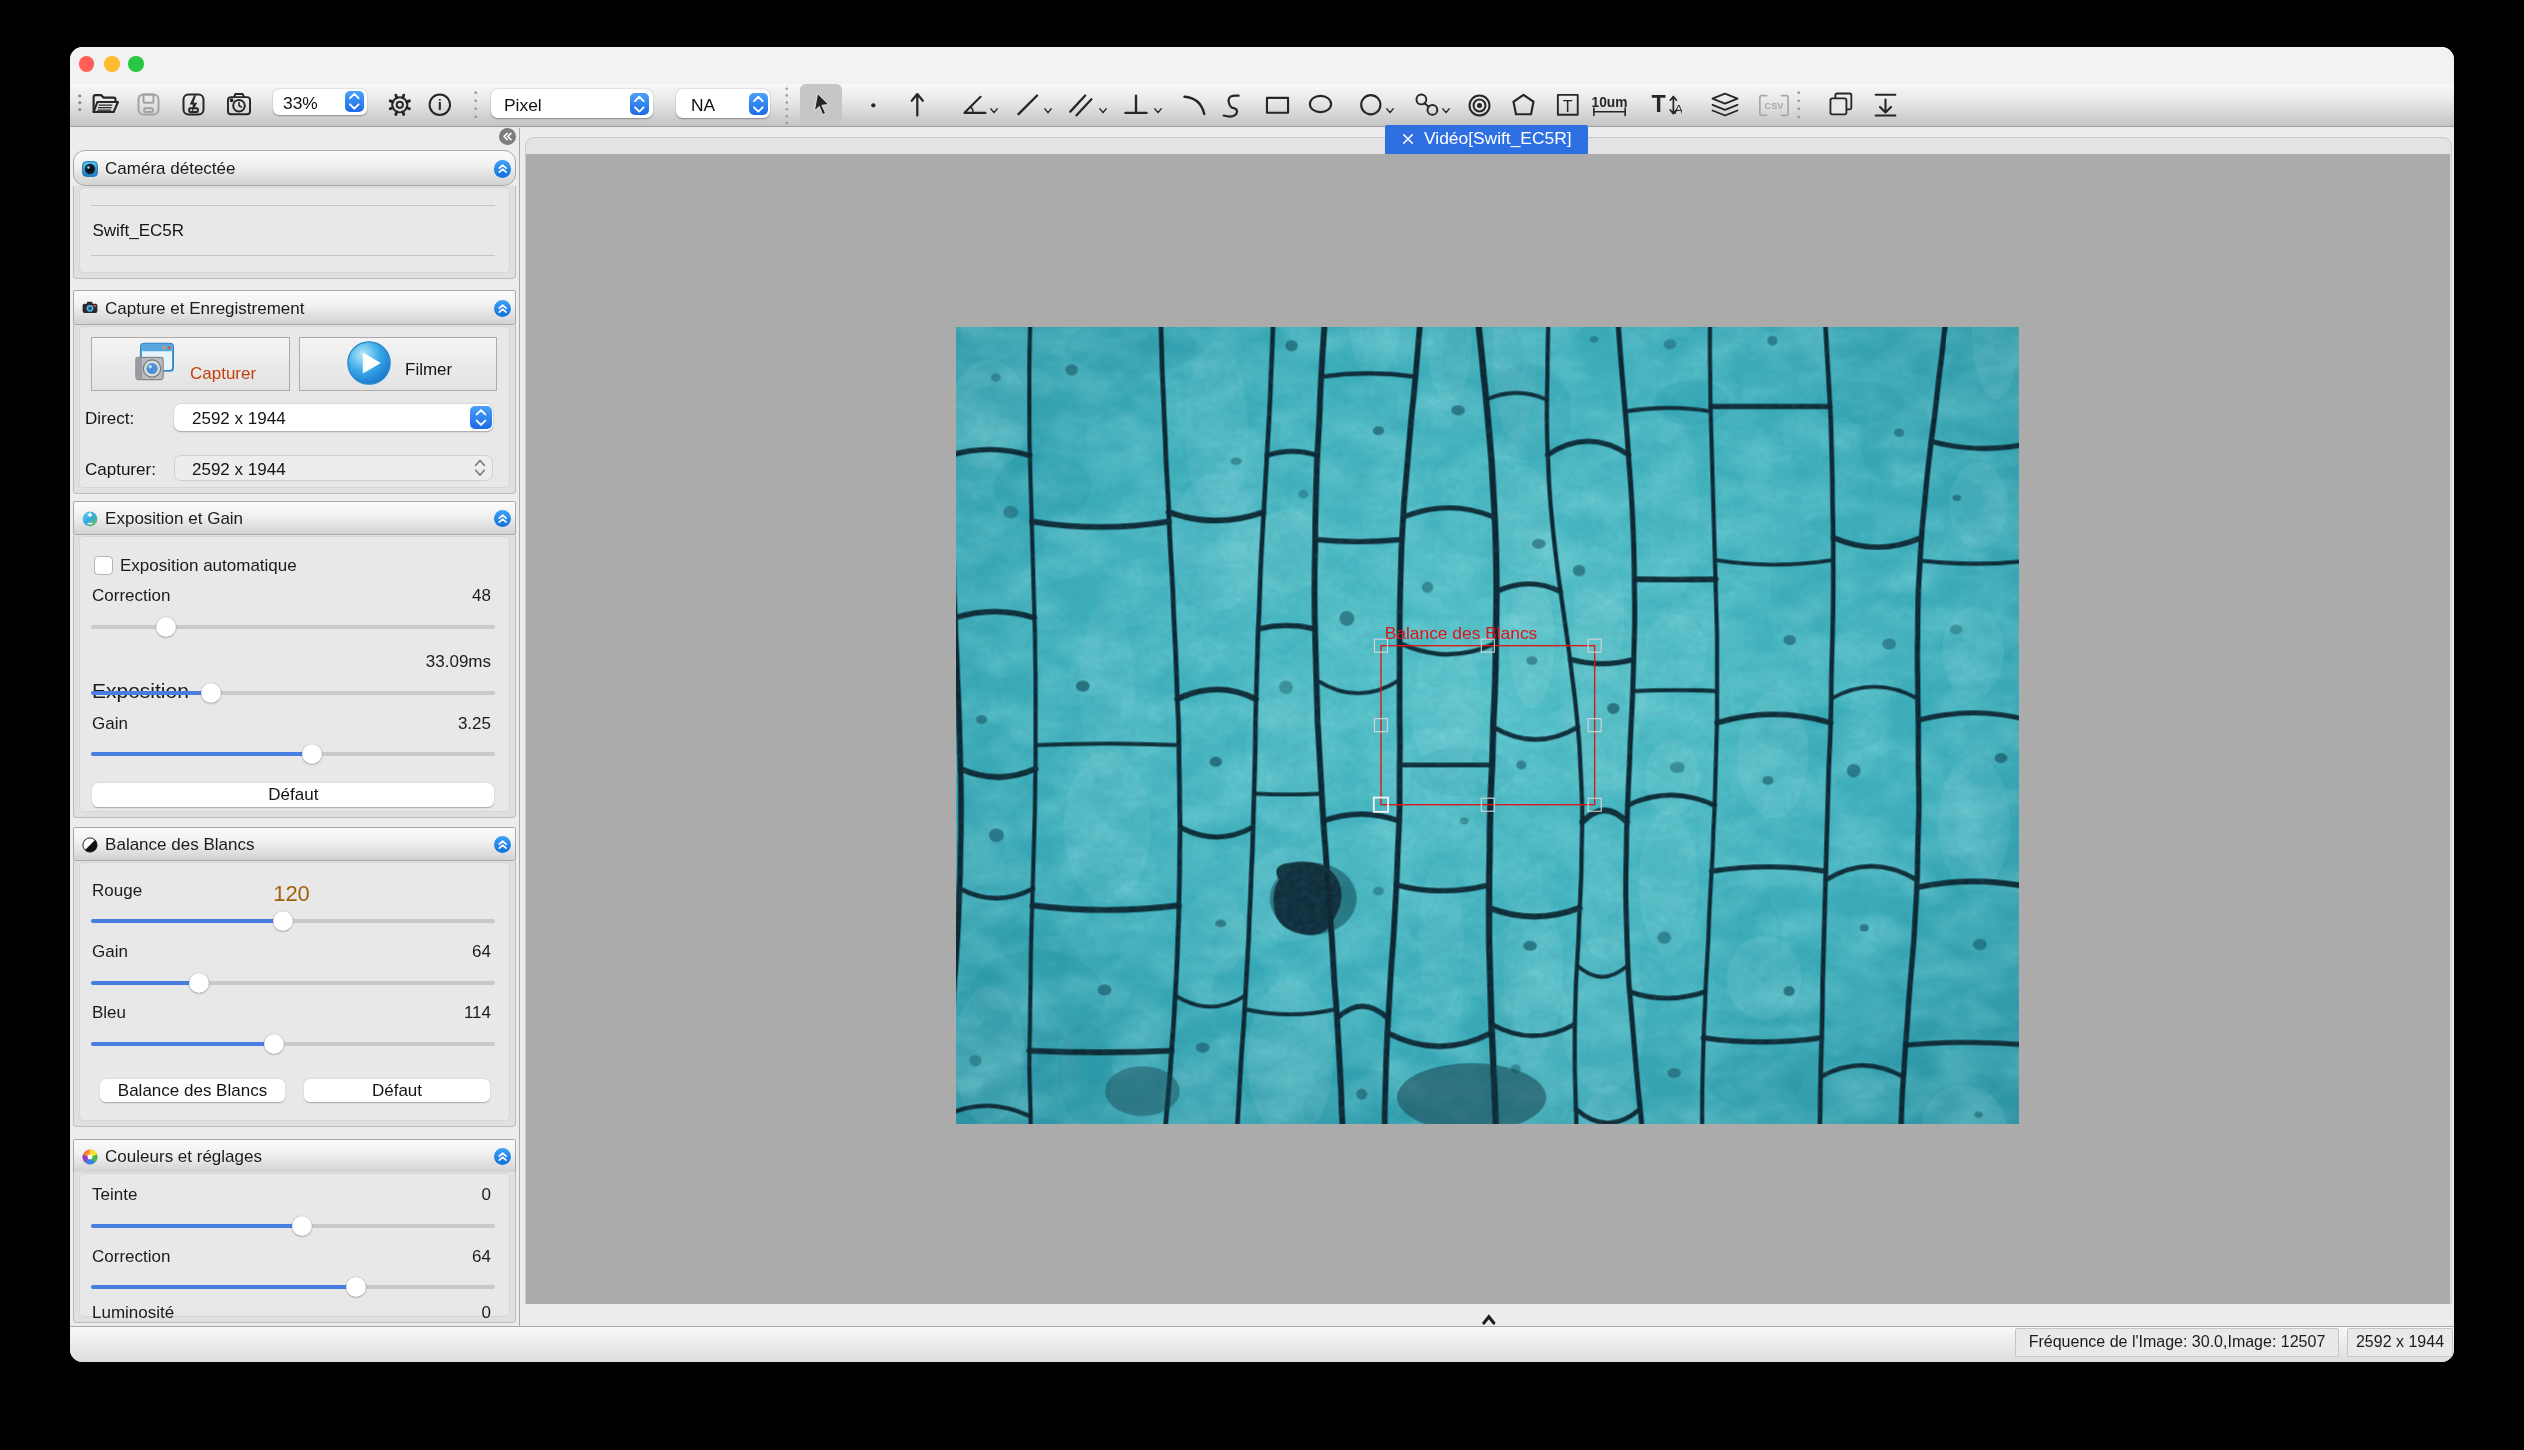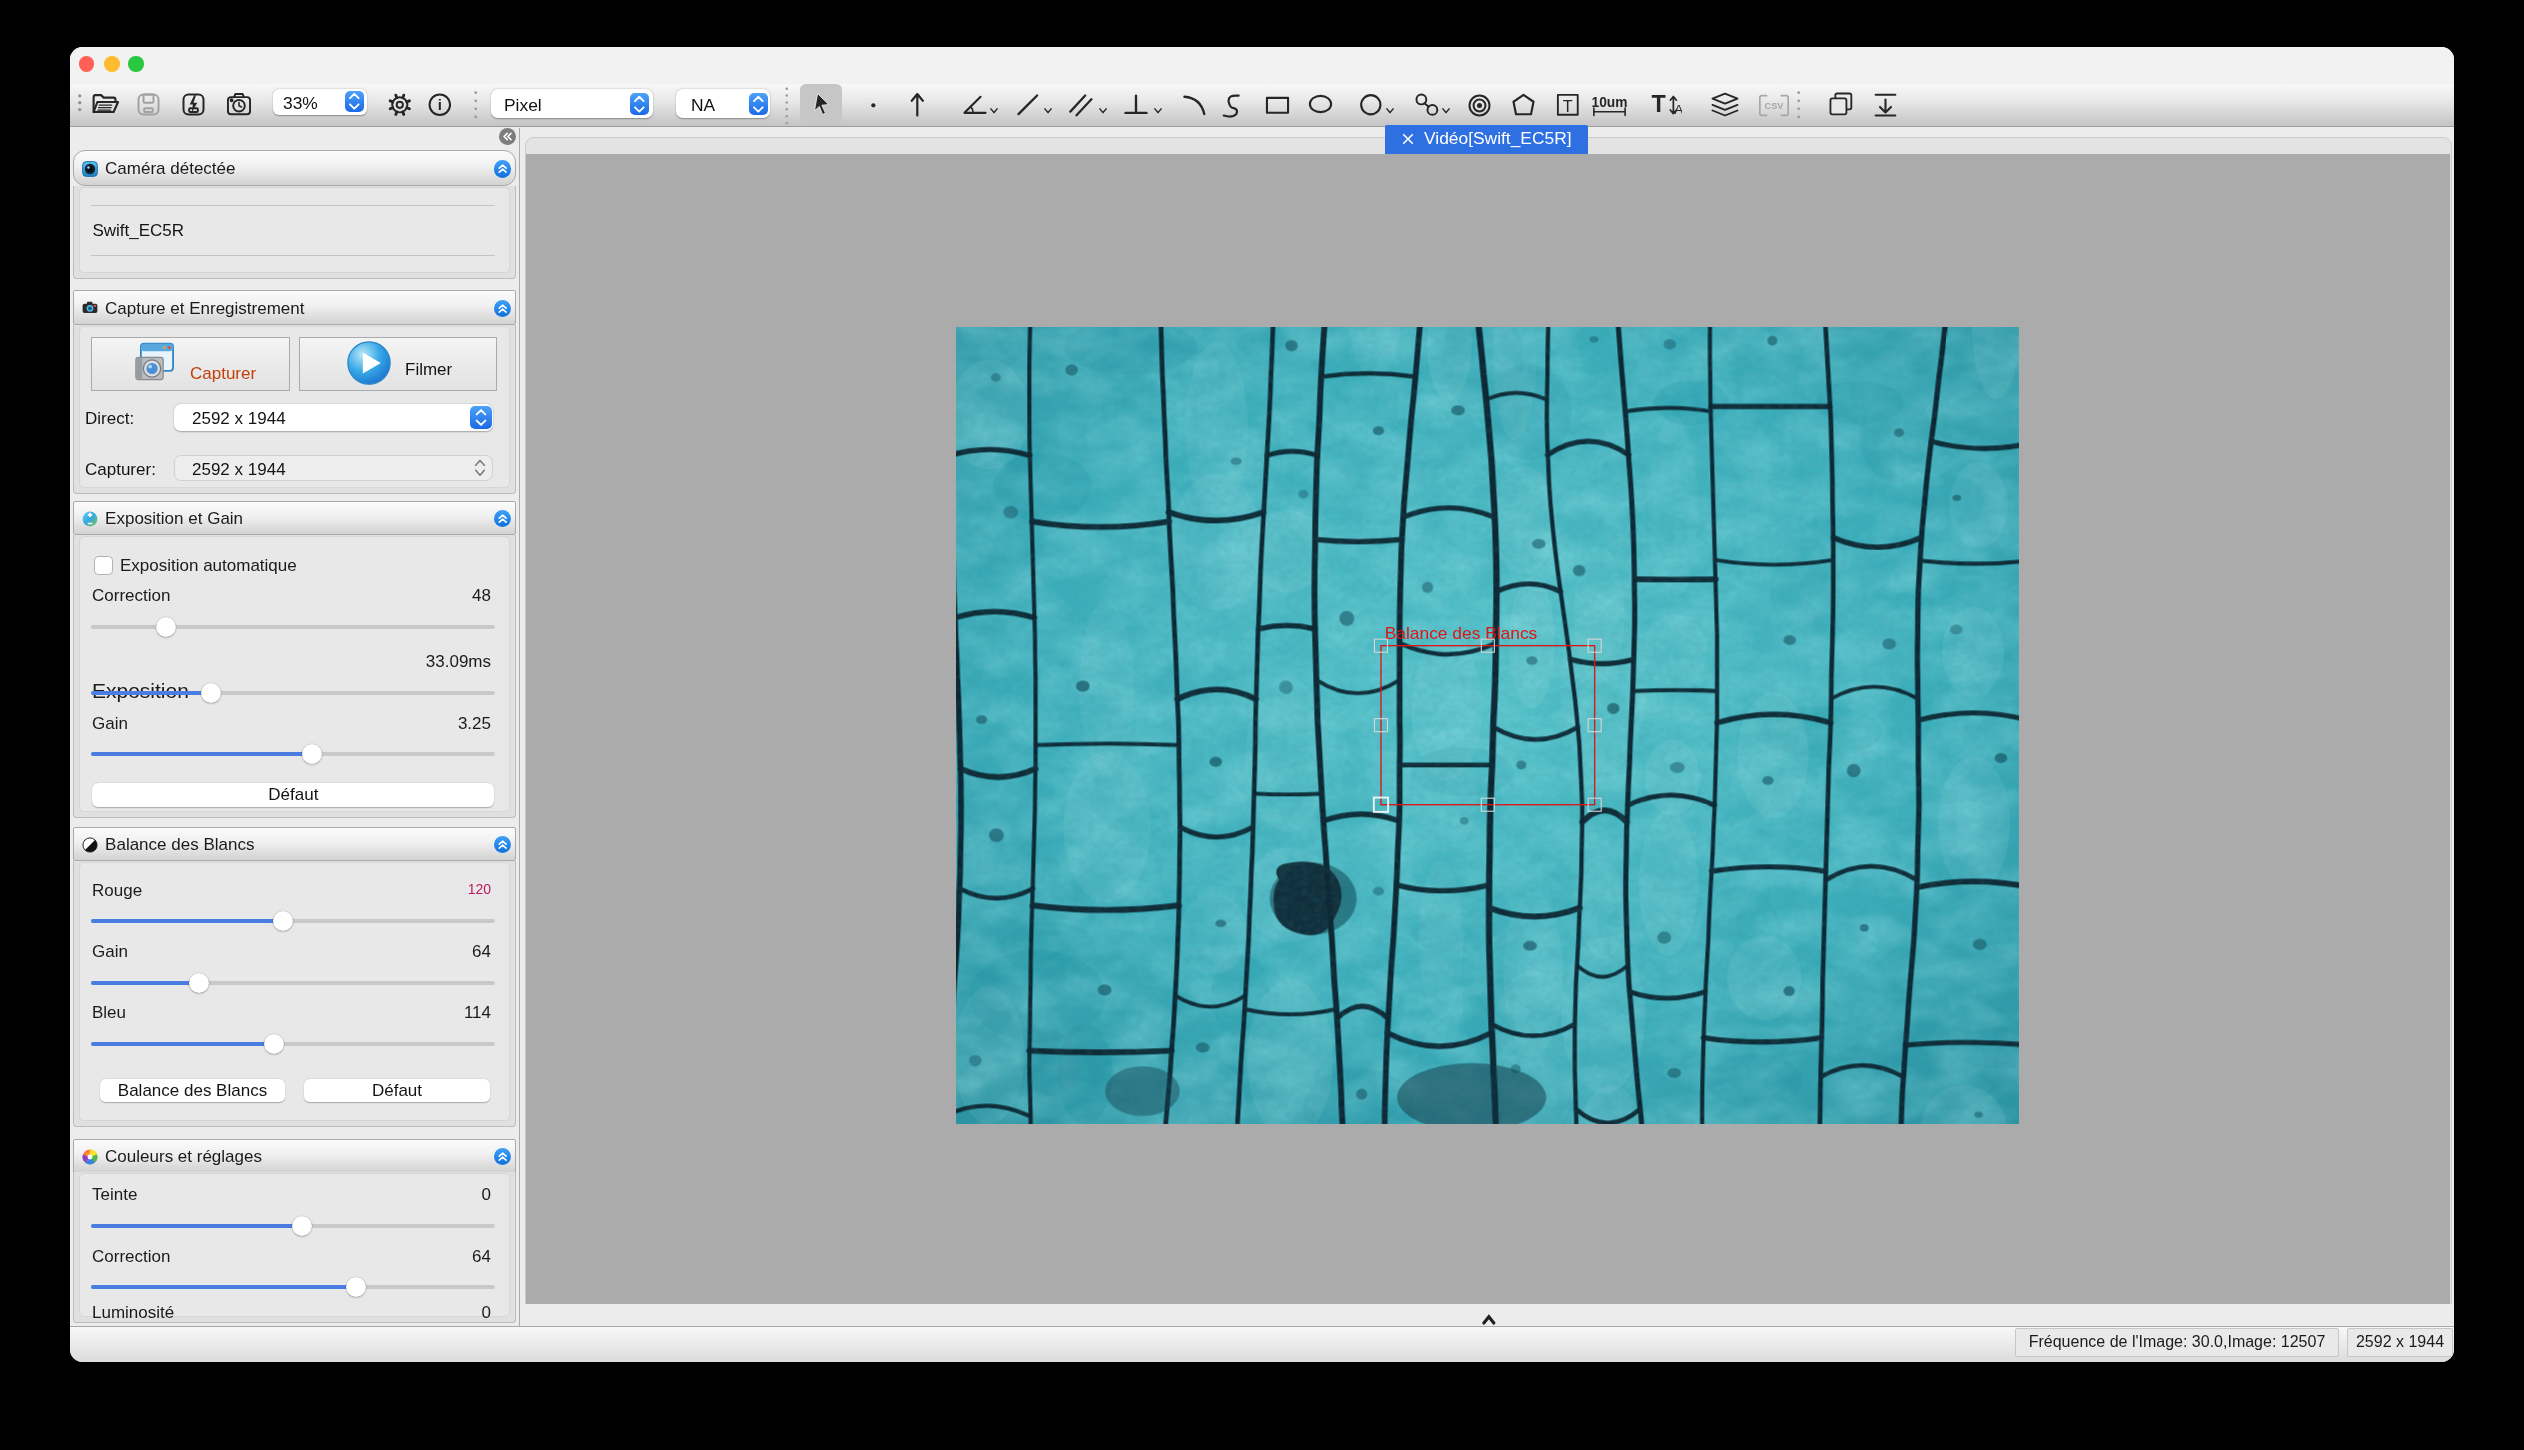--- a/index.html
+++ b/index.html
@@ -427,21 +427,21 @@
           <g stroke="#fff" stroke-width="2.6" fill="none" stroke-linecap="round" stroke-linejoin="round">
             <path d="M8.5,13.2 L14,8.2 L19.5,13.2"></path>
             <path d="M8.5,19.6 L14,14.6 L19.5,19.6"></path>
           </g>
         </svg></div>
     </div>
 <div style="position:absolute;left:3.1px;top:814px;width:443px;height:266px;background:#e0e0e0;border:1.2px solid #bdbdbd;border-top:none;box-sizing:border-box;border-radius:0 0 3.7px 3.7px">
       <div style="position:absolute;left:5px;top:1.2px;right:5px;bottom:5px;background:#e8e8e8;border-radius:5px;border:0.6px solid #d6d6d6"></div>
     </div>
 <div style="position:absolute;left:22px;top:834px;font-size:17px;color:#1b1b1b">Rouge</div>
-    <div style="position:absolute;left:22px;top:834px;width:399px;text-align:right;font-size:14px;color:#be185d">120</div>
+    <div style="position:absolute;left:22px;top:834px;width:399px;text-align:center;font-size:22px;color:#a16207">120</div>
 <div style="position:absolute;left:21px;top:872px;width:404px;height:3.7px;border-radius:1.9px;background:#c9c9c9"></div>
     <div style="position:absolute;left:21px;top:872px;width:192px;height:3.7px;border-radius:1.9px;background:#4a7de2"></div>
     <div style="position:absolute;left:203px;top:864px;width:20px;height:20px;border-radius:50%;background:#fff;box-shadow:0 0.6px 1.9px rgba(0,0,0,0.35),0 0 0.6px rgba(0,0,0,0.25)"></div>
 <div style="position:absolute;left:22px;top:895px;font-size:17px;color:#1b1b1b">Gain</div>
     <div style="position:absolute;left:22px;top:895px;width:399px;text-align:right;font-size:17px;color:#1b1b1b">64</div>
 <div style="position:absolute;left:21px;top:934px;width:404px;height:3.7px;border-radius:1.9px;background:#c9c9c9"></div>
     <div style="position:absolute;left:21px;top:934px;width:107px;height:3.7px;border-radius:1.9px;background:#4a7de2"></div>
     <div style="position:absolute;left:119px;top:926px;width:20px;height:20px;border-radius:50%;background:#fff;box-shadow:0 0.6px 1.9px rgba(0,0,0,0.35),0 0 0.6px rgba(0,0,0,0.25)"></div>
 <div style="position:absolute;left:22px;top:956px;font-size:17px;color:#1b1b1b">Bleu</div>
     <div style="position:absolute;left:22px;top:956px;width:399px;text-align:right;font-size:17px;color:#1b1b1b">114</div>

